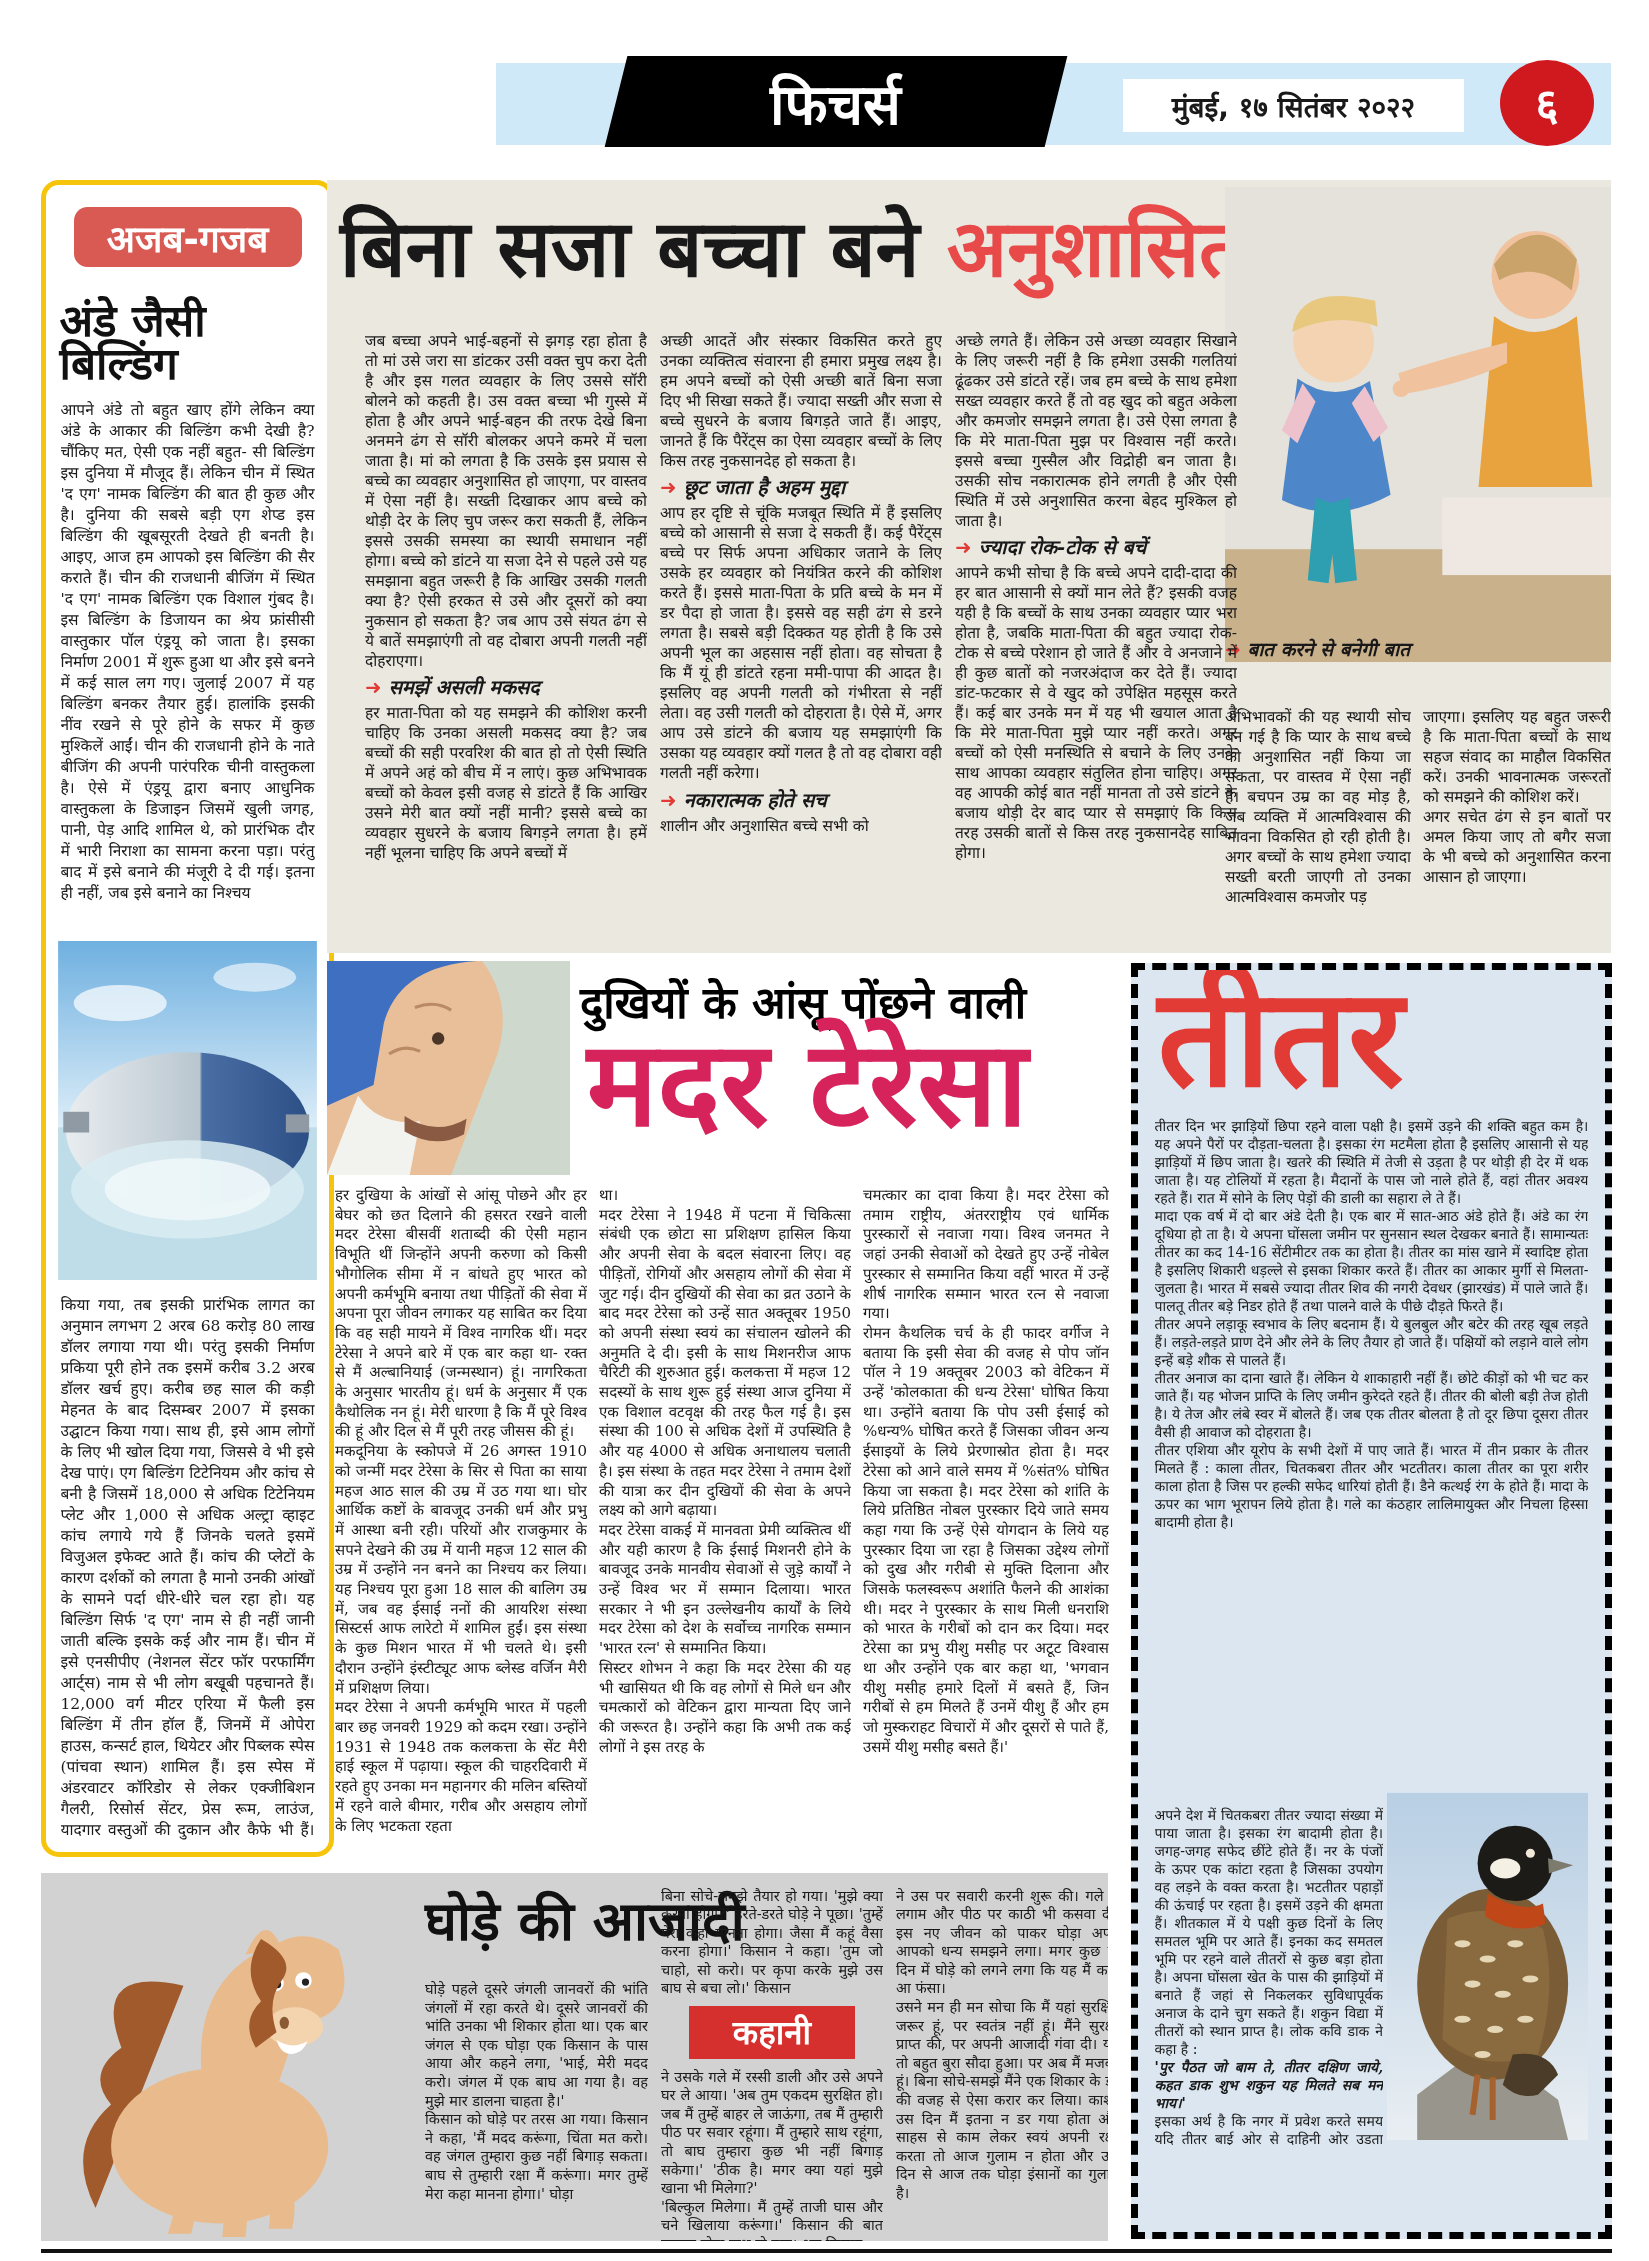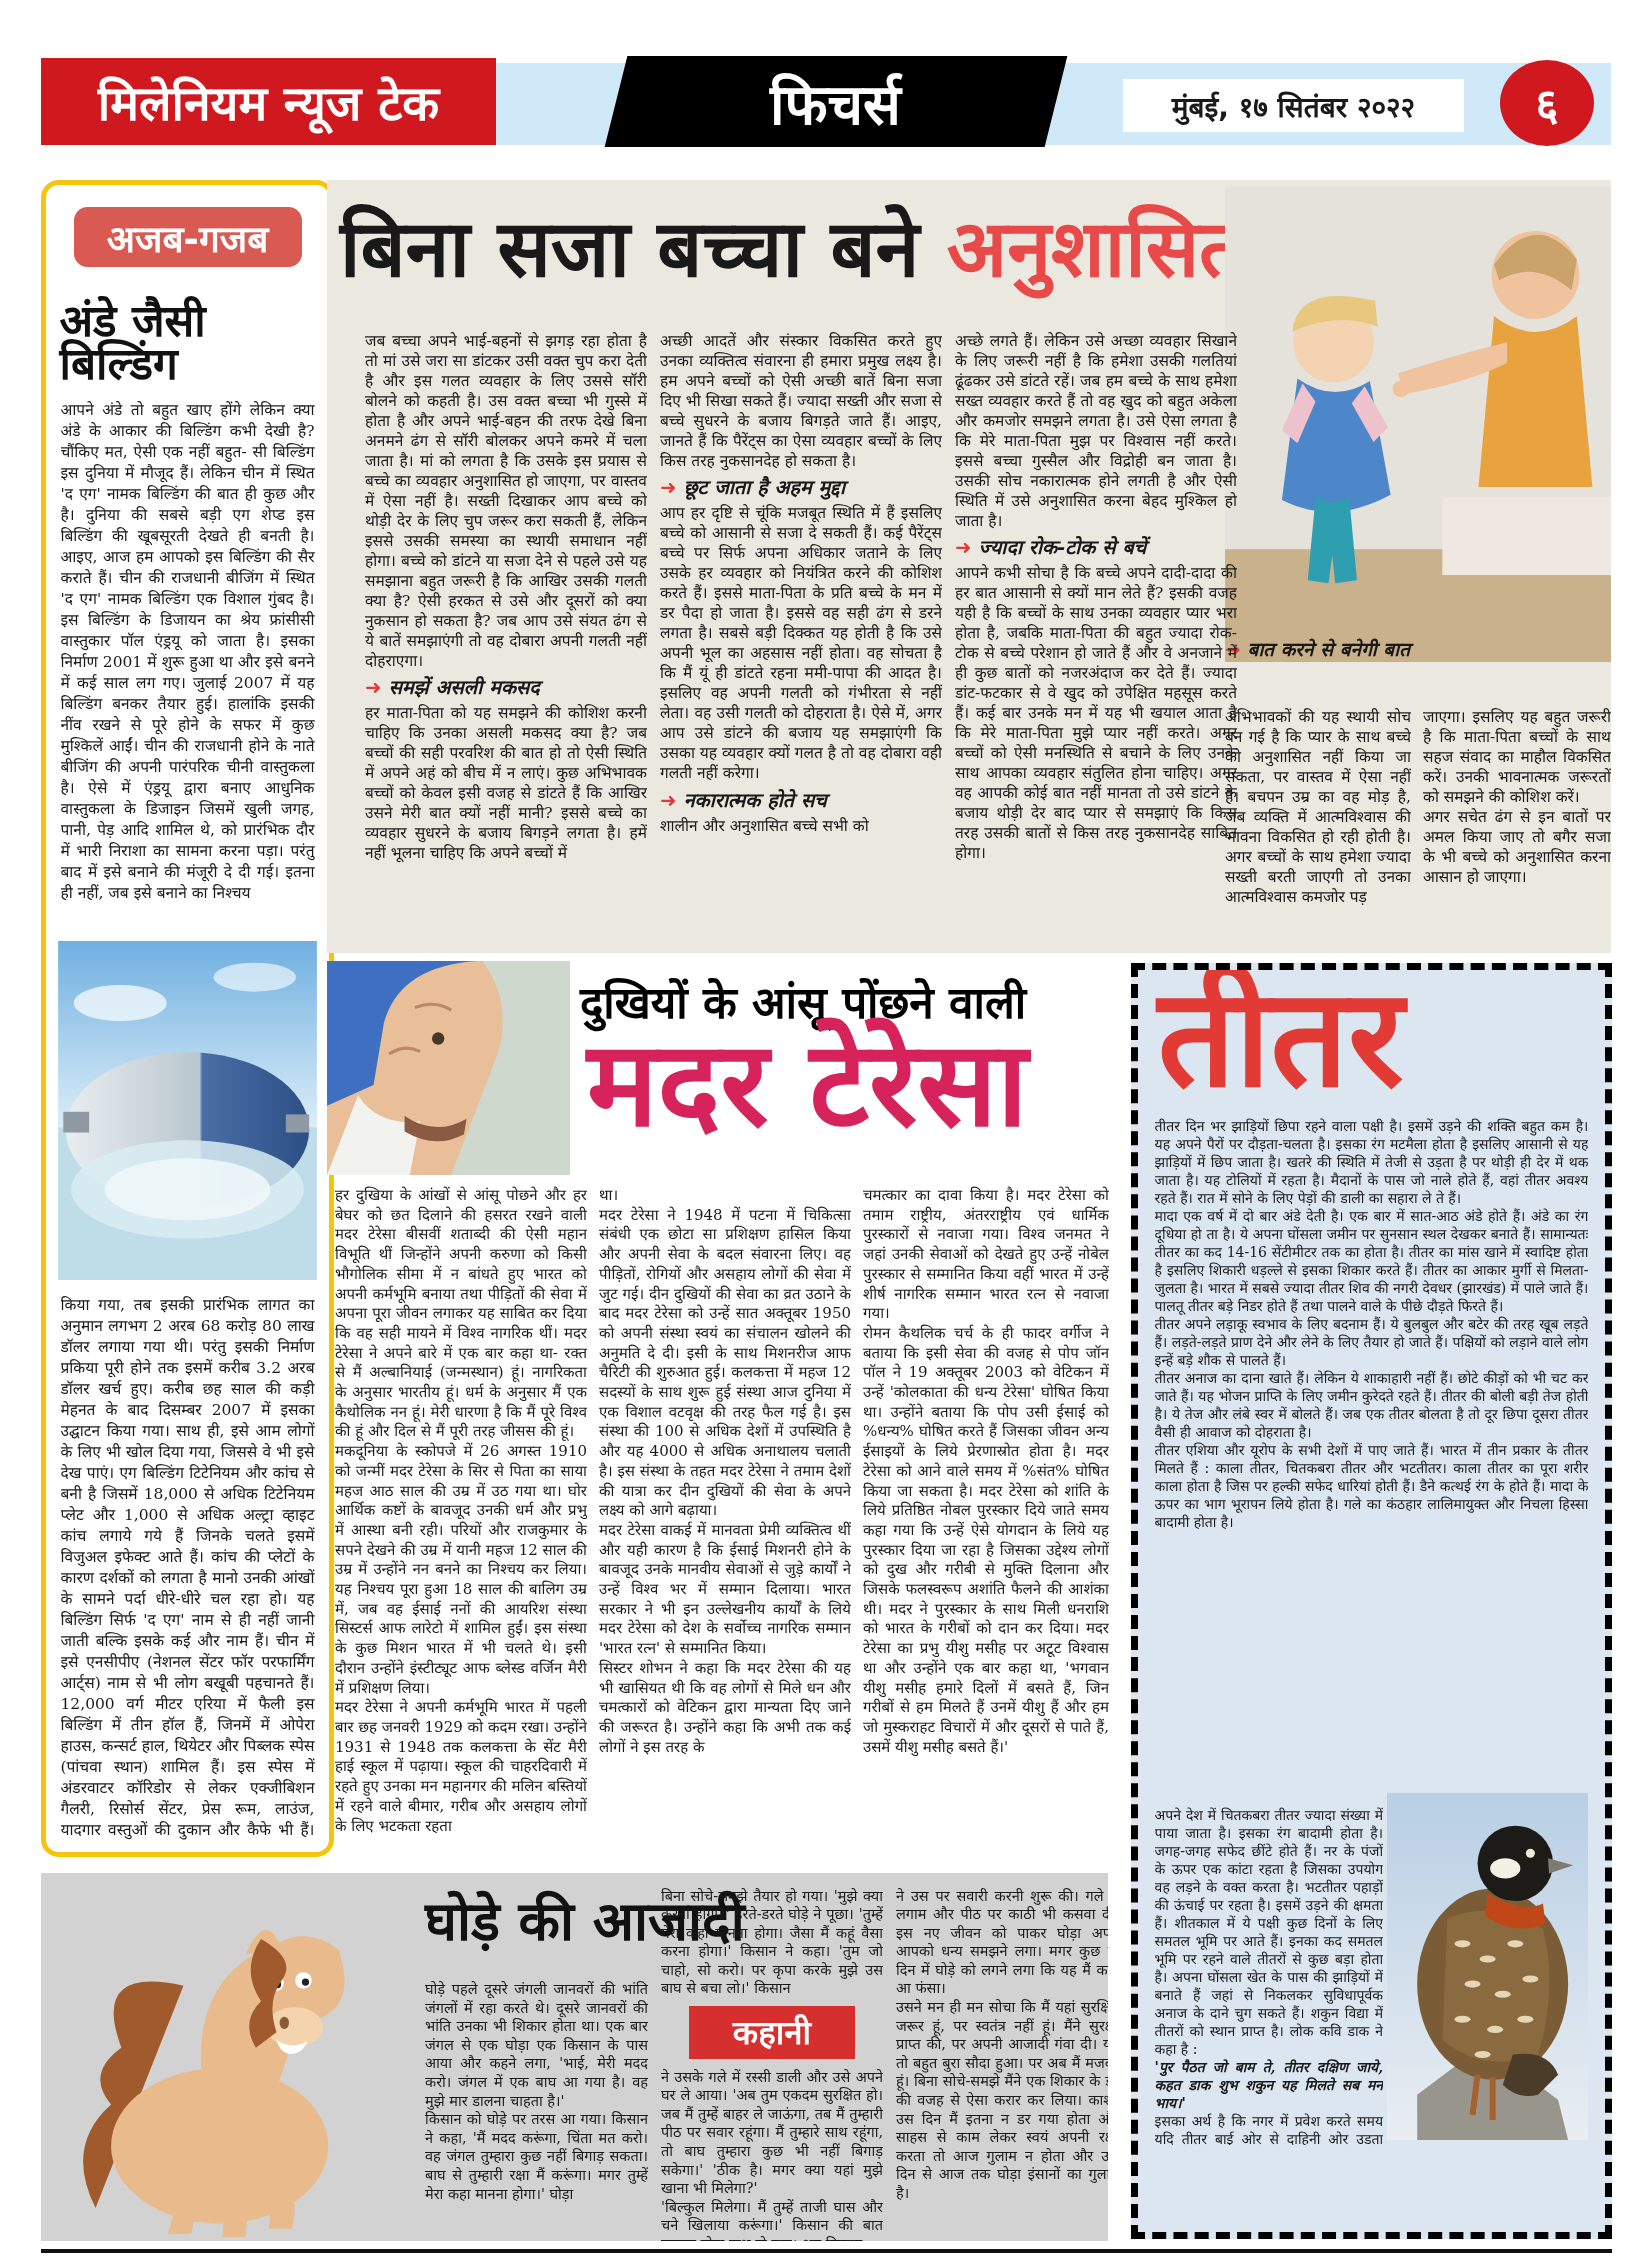--- a/index.html
+++ b/index.html
@@ -66,23 +66,20 @@
   .story-badge{display:flex;margin:8.3px auto;width:166px;height:53px;background:#d6302e;align-items:center;justify-content:center;}
   .story-badge span{color:#fff;font-size:33px;}
   .bottom-rule{left:41px;top:2249px;width:1571px;height:4.1px;background:#111;}
 </style>
 </head>
 <body>
 
 <div class="page">
 
   <div class="abs hstrip"></div>
-  <div class="abs masthead hd">
-    <span>मिलेनियम न्यूज टेक</span>
-  </div>
   <div class="abs sectionbox hd">
     <span>फिचर्स</span>
   </div>
   <div class="abs datebox hd">
     <span>मुंबई, १७ सितंबर २०२२</span>
   </div>
   <div class="abs pagenum">
     <span>६</span>
   </div>
 

